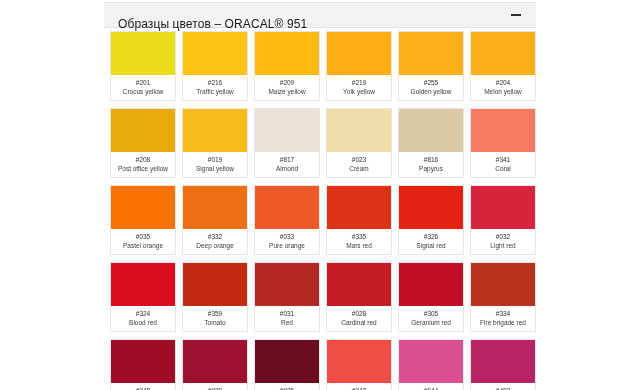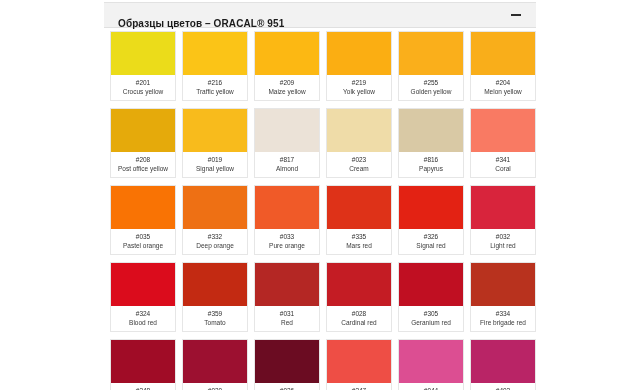--- a/index.html
+++ b/index.html
@@ -32,22 +32,22 @@
     border-top: 1px solid #e2e2e2;
     border-bottom: 1px solid #e0e0e0;
     box-sizing: border-box;
     display: flex;
     align-items: center;
     justify-content: space-between;
     padding: 0 12px 0 14px;
   }
 
   .panel-title {
-    font-size: 10px;
-    font-weight: bold;
+    font-size: 12px;
+    font-weight: normal;
     color: #1b1b1b;
     letter-spacing: 0.1px;
     white-space: nowrap;
     margin-top: 17px;
   }
 
   .collapse-btn {
     width: 16px;
     height: 16px;
     display: flex;

